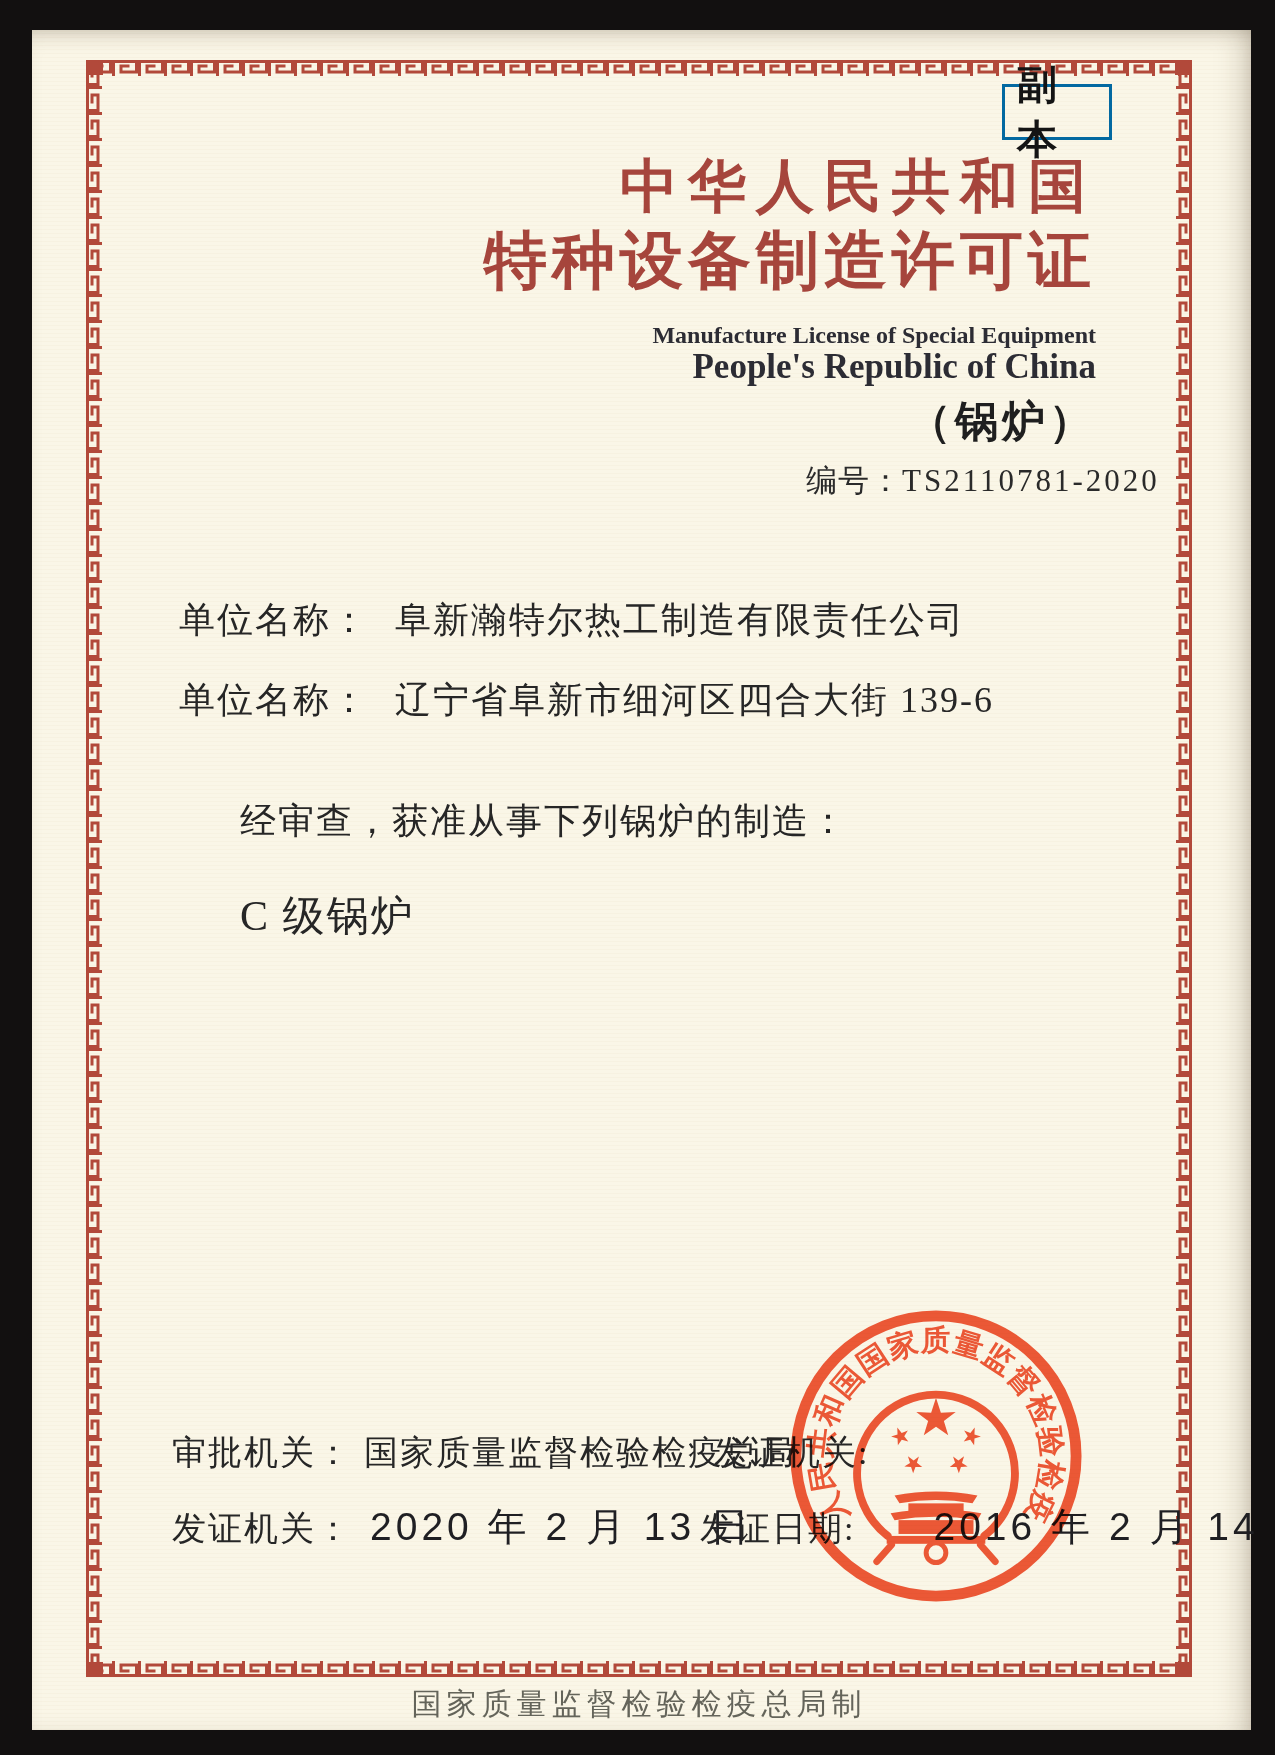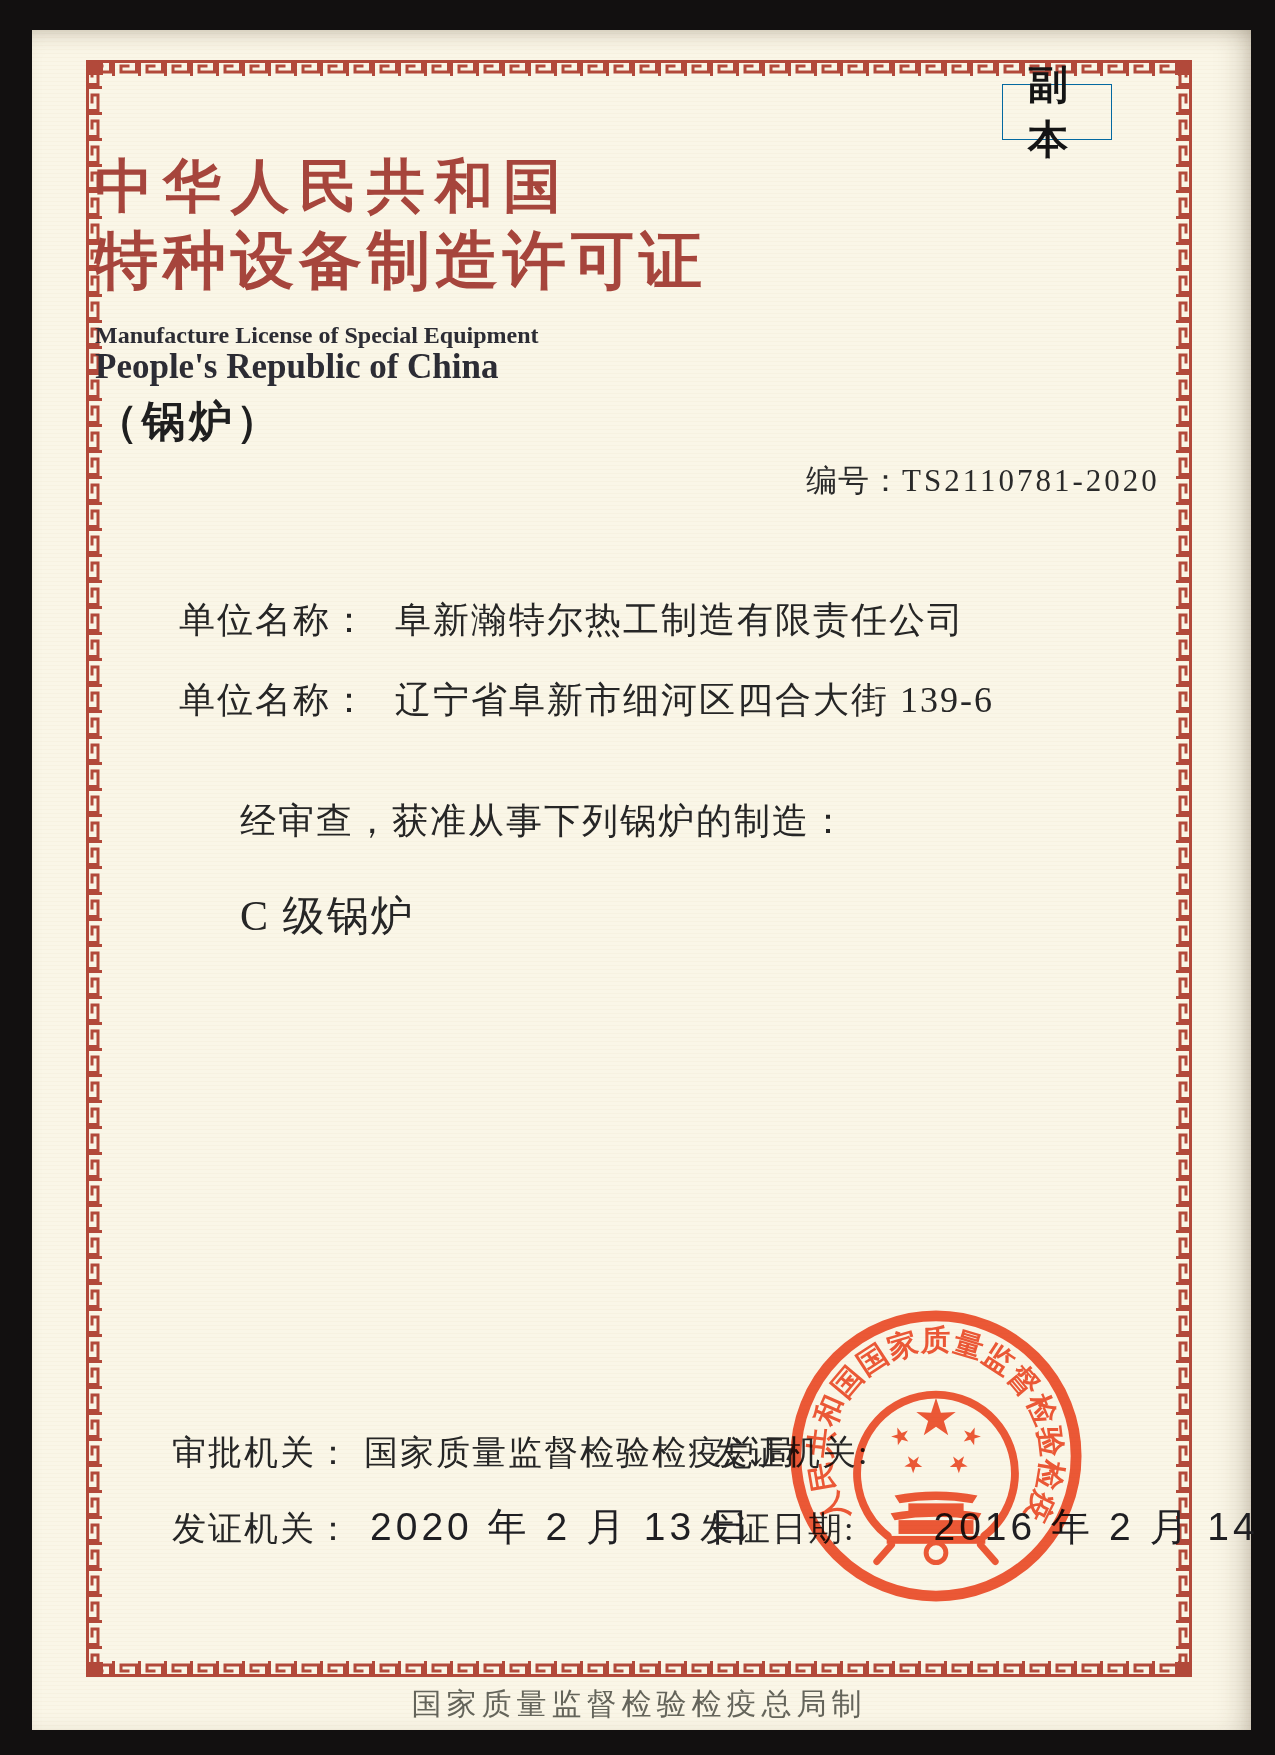--- a/index.html
+++ b/index.html
@@ -14,26 +14,26 @@
       repeating-linear-gradient(0deg, rgba(205,185,145,.07) 0 1px, rgba(0,0,0,0) 1px 4px),
       #faf6e7;
     box-shadow:inset -20px 0 34px -20px rgba(60,40,20,.35), inset 0 14px 24px -16px rgba(60,40,20,.30);
   }
   
   .frame-strip{position:absolute;}
   .frame-corner{position:absolute;width:17px;height:15px;background:#b2493a;}
   
   .badge{
     position:absolute;left:1002px;top:84px;width:110px;height:56px;
-    border:1px solid #0369a1;box-sizing:border-box;
+    border:3px solid #0369a1;box-sizing:border-box;
     display:flex;align-items:center;justify-content:center;
     font-weight:bold;font-size:40px;color:#141414;letter-spacing:18px;
-    padding-left:25px;font-family:"Liberation Sans","DejaVu Sans",sans-serif;
+    padding-left:12px;font-family:"Liberation Sans","DejaVu Sans",sans-serif;
   }
-  .title-block{position:absolute;left:86px;width:1010px;text-align:left;color:#a6453c;padding-left:9px;}
+  .title-block{position:absolute;left:86px;width:1010px;text-align:right;color:#a6453c;}
   .t-cn1{top:148px;font-size:58px;font-weight:bold;letter-spacing:10px;}
   .t-cn2{top:218px;font-size:63px;font-weight:bold;letter-spacing:5px;}
   .t-en{color:#2c2c34;font-weight:bold;font-family:"Liberation Serif","DejaVu Serif",serif;}
   .t-en1{top:302px;font-size:24px;margin-top:20px;}
   .t-en2{top:347px;font-size:35px;}
   .t-sub{top:393px;font-size:43px;color:#1f1f1f;font-weight:bold;letter-spacing:4px;}
   .license-no{
     position:absolute;left:806px;top:460px;font-size:31px;color:#2a2a2a;letter-spacing:1px;
   }
   .license-no .num{font-family:"Liberation Serif","DejaVu Serif",serif;letter-spacing:3px;}

